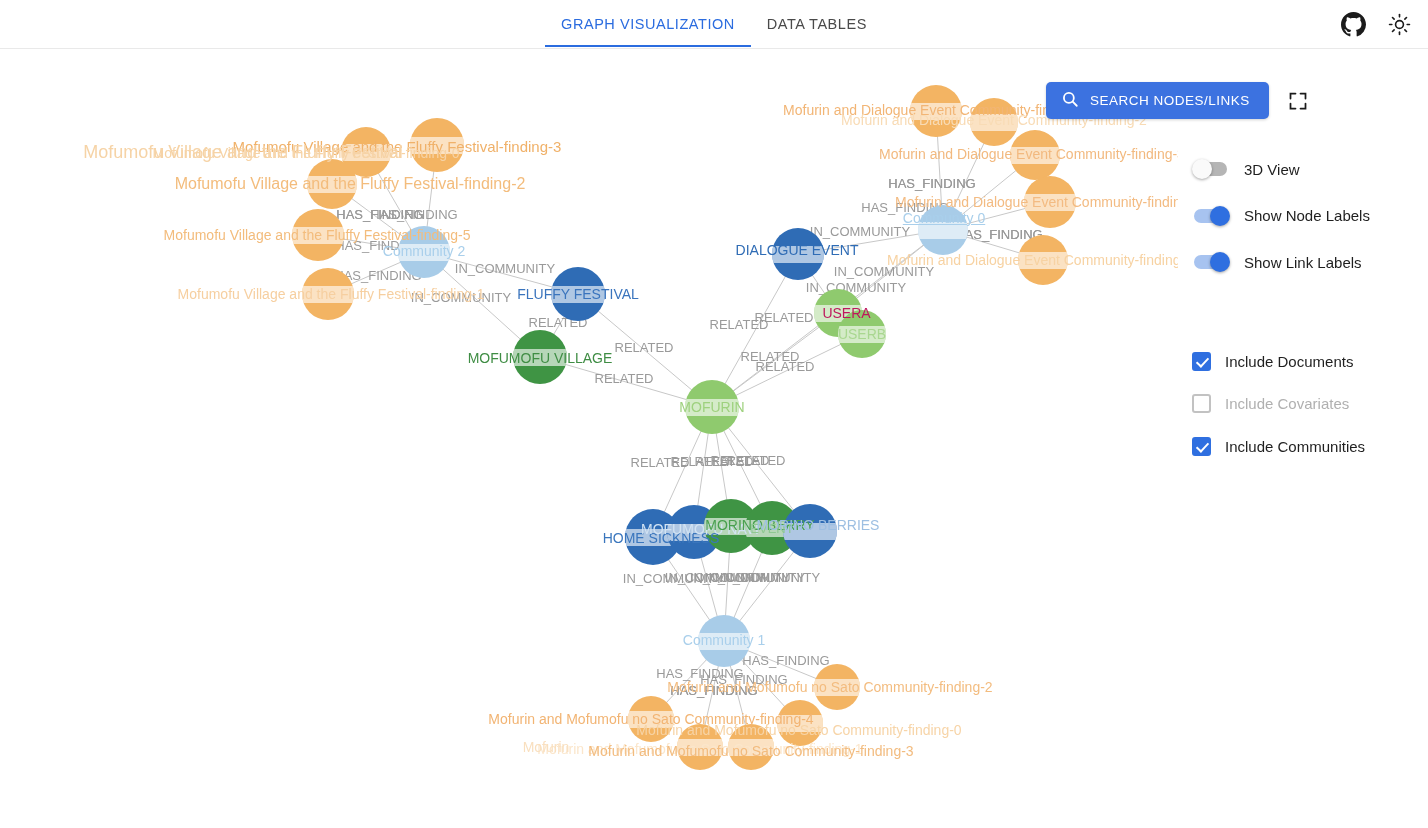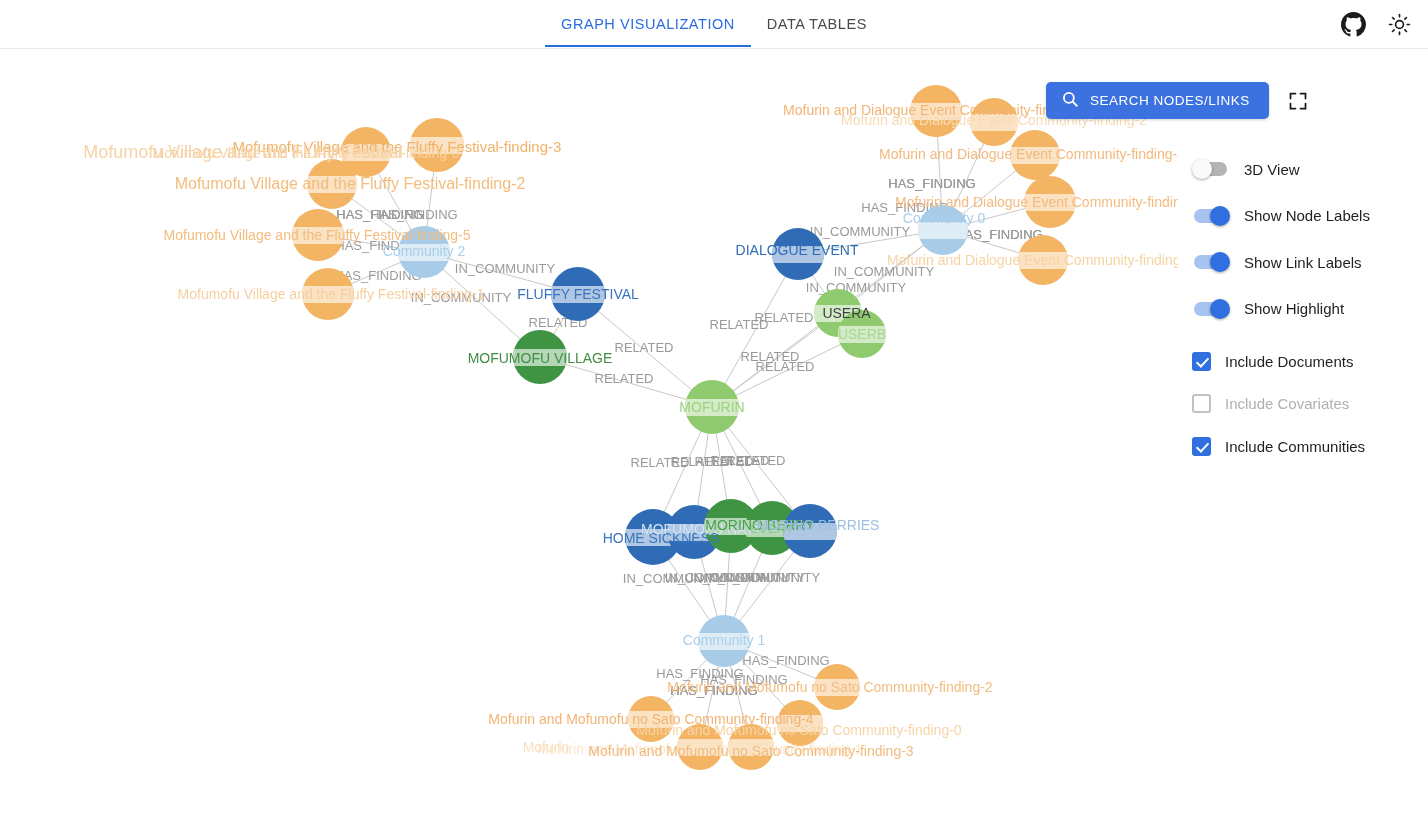--- a/index.html
+++ b/index.html
@@ -314,24 +314,24 @@
         <div class="nlabel" style="left: 397px; top: 97px; color: rgb(240, 177, 105); font-size: 15px;">Mofumofu Village and the Fluffy Festival-finding-3</div>
         <div class="nlabel" style="left: 306px; top: 104px; color: rgb(246, 211, 166); font-size: 14px;">Mofumofu Village and the Fluffy Festival-finding-0</div>
         <div class="nlabel" style="left: 243px; top: 103px; color: rgb(246, 211, 166); font-size: 18px;">Mofumofu Village and the Fluffy Festival</div>
         <div class="nlabel" style="left: 336px; top: 135px; color: rgb(243, 188, 124); font-size: 16px; padding-left: 28px;">Mofumofu Village and the Fluffy Festival-finding-2</div>
         <div class="nlabel" style="left: 317px; top: 186px; color: rgb(243, 188, 124); font-size: 14px;">Mofumofu Village and the Fluffy Festival-finding-5</div>
         <div class="nlabel" style="left: 331px; top: 245px; color: rgb(246, 207, 160); font-size: 14px;">Mofumofu Village and the Fluffy Festival-finding-1</div>
         <div class="nlabel" style="left: 424px; top: 202px; color: rgb(169, 207, 235); font-size: 14px;">Community 2</div>
         <div class="nlabel" style="left: 578px; top: 245px; color: rgb(58, 116, 189); font-size: 14px;">FLUFFY FESTIVAL</div>
         <div class="nlabel" style="left: 540px; top: 309px; color: rgb(63, 141, 68); font-size: 14px;">MOFUMOFU VILLAGE</div>
         <div class="nlabel" style="left: 712px; top: 358px; color: rgb(158, 209, 126); font-size: 14px;">MOFURIN</div>
-        <div class="nlabel" style="left: 838px; top: 264px; color: #404040; font-size: 14px; padding-left: 17px;">USERA</div>
+        <div class="nlabel" style="left: 838px; top: 264px; color: #be185d; font-size: 14px; padding-left: 17px;">USERA</div>
         <div class="nlabel" style="left: 862px; top: 285px; color: rgb(169, 215, 144); font-size: 14px;">USERB</div>
         <div class="nlabel" style="left: 797px; top: 201px; color: rgb(47, 108, 181); font-size: 14px;">DIALOGUE EVENT</div>
-        <div class="nlabel" style="left: 944px; top: 169px; color: rgb(169, 207, 235); font-size: 14px;">Community 0</div>
+        <div class="nlabel" style="left: 944px; top: 169px; color: rgb(169, 207, 235); font-size: 14px; text-decoration: underline;">Community 0</div>
         <div class="nlabel" style="left: 936px; top: 61px; color: rgb(242, 181, 117); font-size: 14px;">Mofurin and Dialogue Event Community-finding-4</div>
         <div class="nlabel" style="left: 994px; top: 71px; color: rgb(248, 219, 181); font-size: 14px;">Mofurin and Dialogue Event Community-finding-2</div>
         <div class="nlabel" style="left: 1032px; top: 105px; color: rgb(242, 185, 127); font-size: 14px;">Mofurin and Dialogue Event Community-finding-3</div>
         <div class="nlabel" style="left: 1048px; top: 153px; color: rgb(243, 187, 130); font-size: 14px;">Mofurin and Dialogue Event Community-finding-0</div>
         <div class="nlabel" style="left: 1040px; top: 211px; color: rgb(247, 210, 162); font-size: 14px;">Mofurin and Dialogue Event Community-finding-1</div>
         <div class="nlabel" style="left: 652px; top: 489px; color: rgb(58, 118, 189); font-size: 14px; padding-left: 18px;">HOME SICKNESS</div>
         <div class="nlabel" style="left: 700px; top: 480px; color: rgb(210, 227, 243); font-size: 14px;">MOFUMOFU NAVI</div>
         <div class="nlabel" style="left: 760px; top: 476px; color: rgb(73, 160, 79); font-size: 14px;">MORINO BERRY</div>
         <div class="nlabel" style="left: 772px; top: 479px; color: rgb(142, 200, 146); font-size: 13px;">EVENT</div>
         <div class="nlabel" style="left: 818px; top: 476px; color: rgb(157, 191, 226); font-size: 14px;">MORINO BERRIES</div>
@@ -382,27 +382,20 @@
           </div>
         <span class="tlabel">Show Node Labels</span>
       </div>
       <div class="trow">
         <div class="switch on">
             <div class="track"></div>
             <div class="knob"></div>
           </div>
         <span class="tlabel">Show Link Labels</span>
       </div>
-      <div class="trow">
-        <div class="switch on">
-            <div class="track"></div>
-            <div class="knob"></div>
-          </div>
-        <span class="tlabel">Show Highlight</span>
-      </div>
     </div>
 
     <div class="checks">
       <div class="crow">
         <div class="cbox checked"></div>
         <span class="clabel">Include Documents</span>
       </div>
       <div class="crow">
         <div class="cbox disabled"></div>
         <span class="clabel dim">Include Covariates</span>

